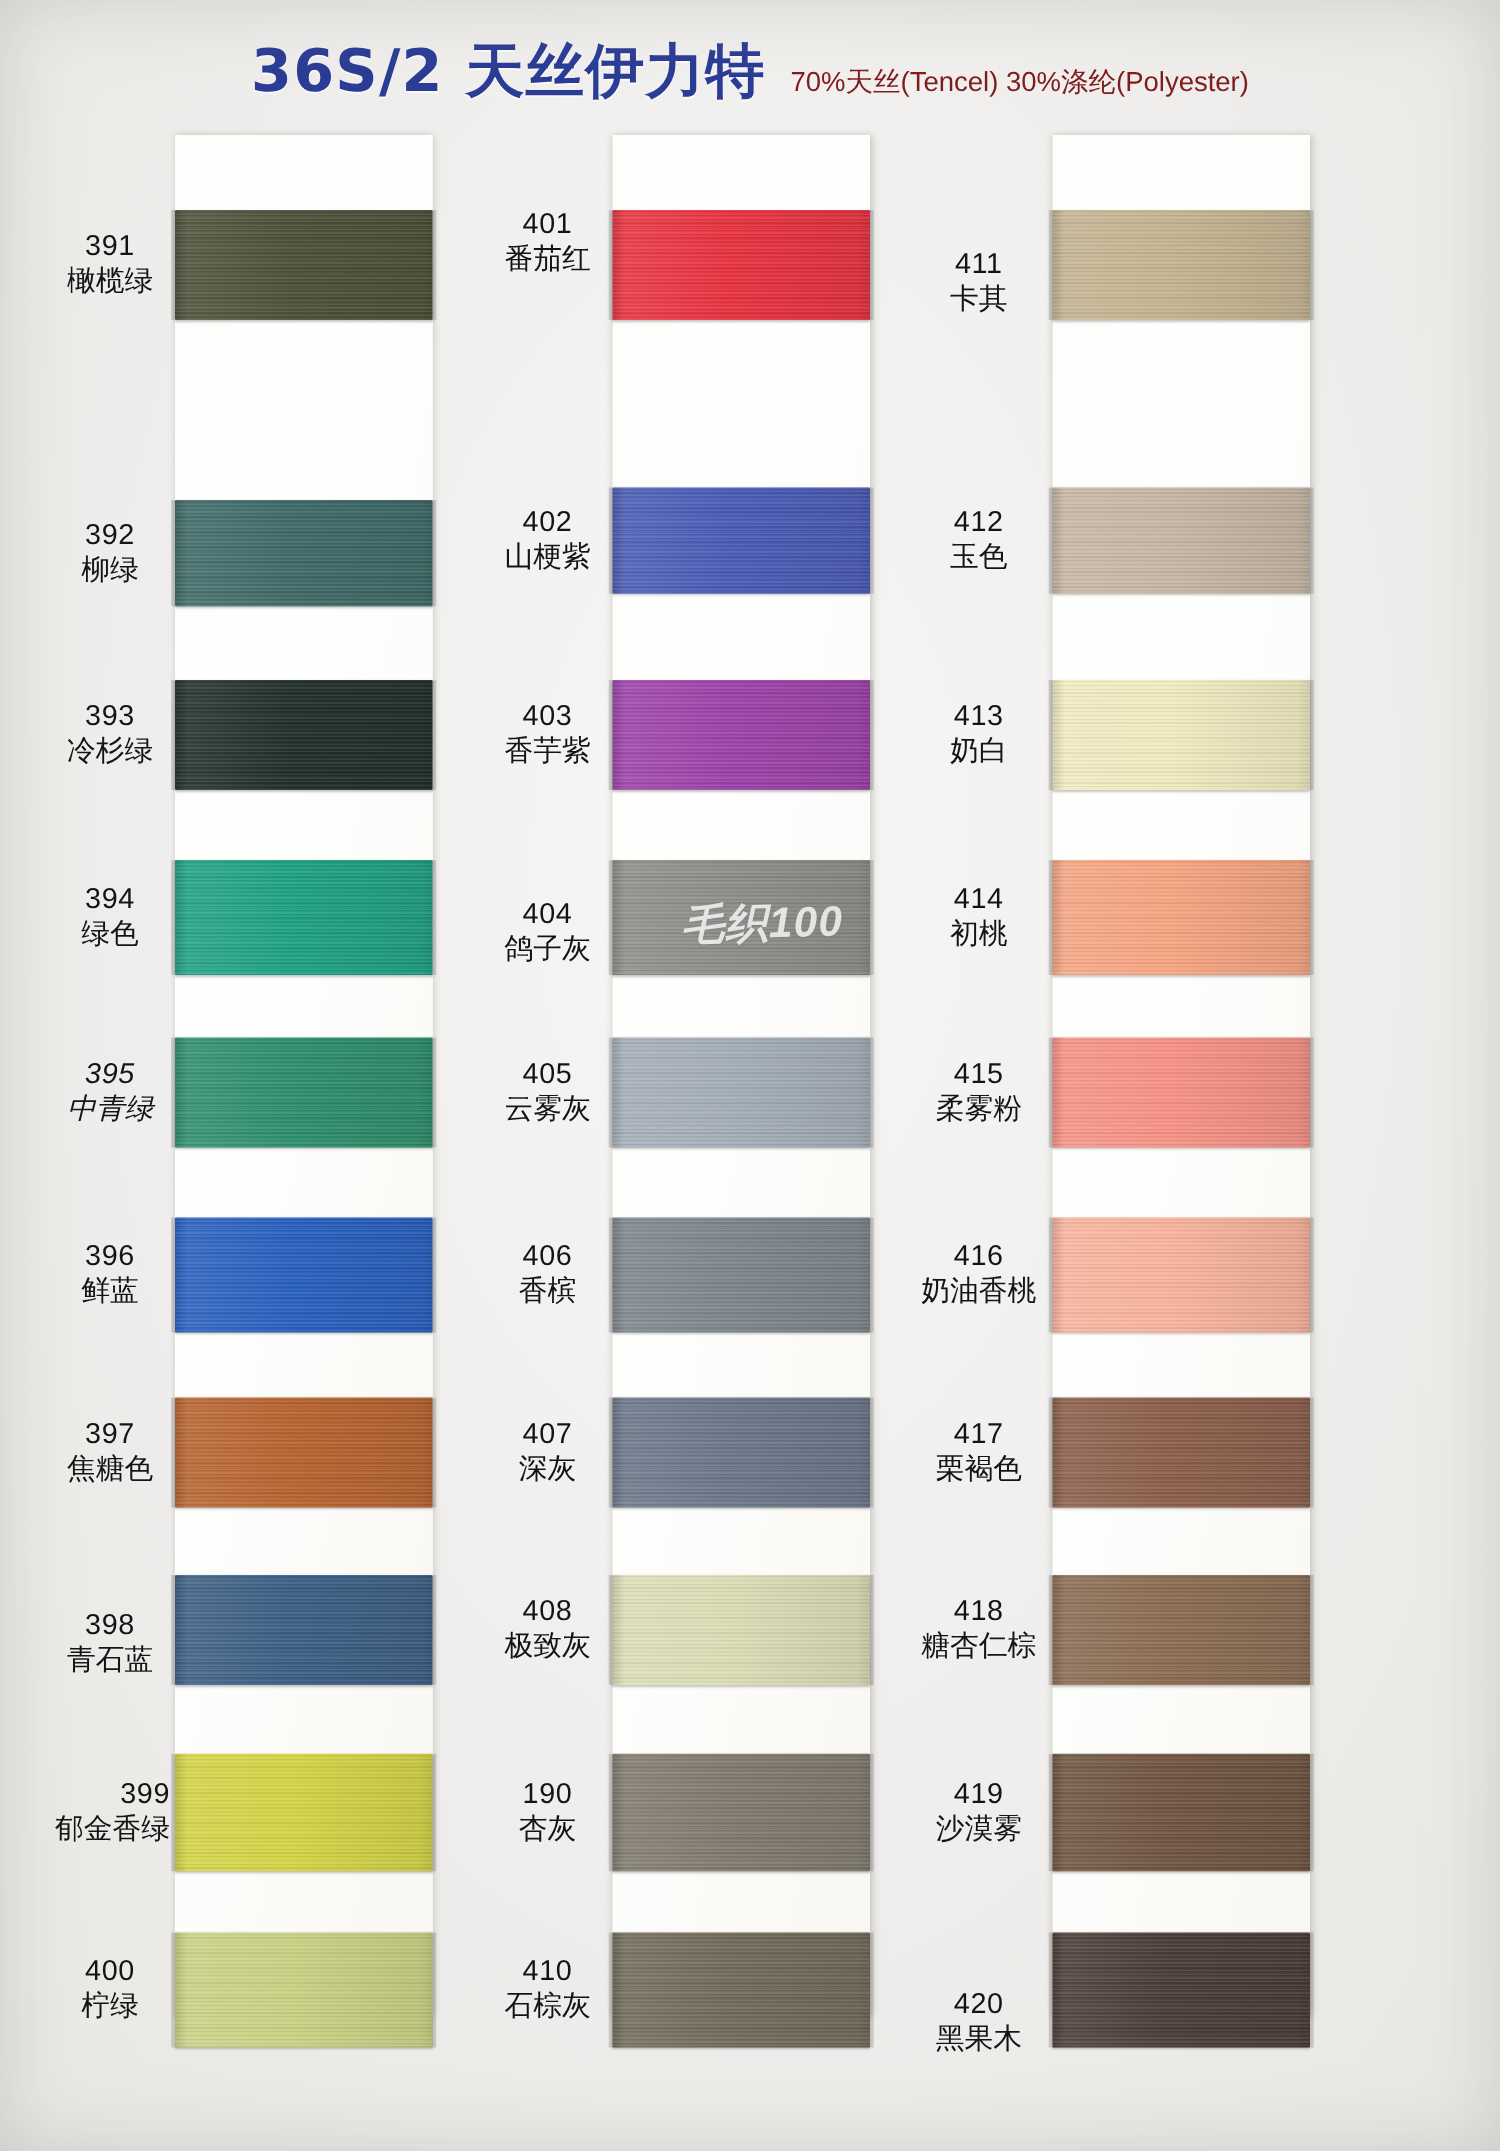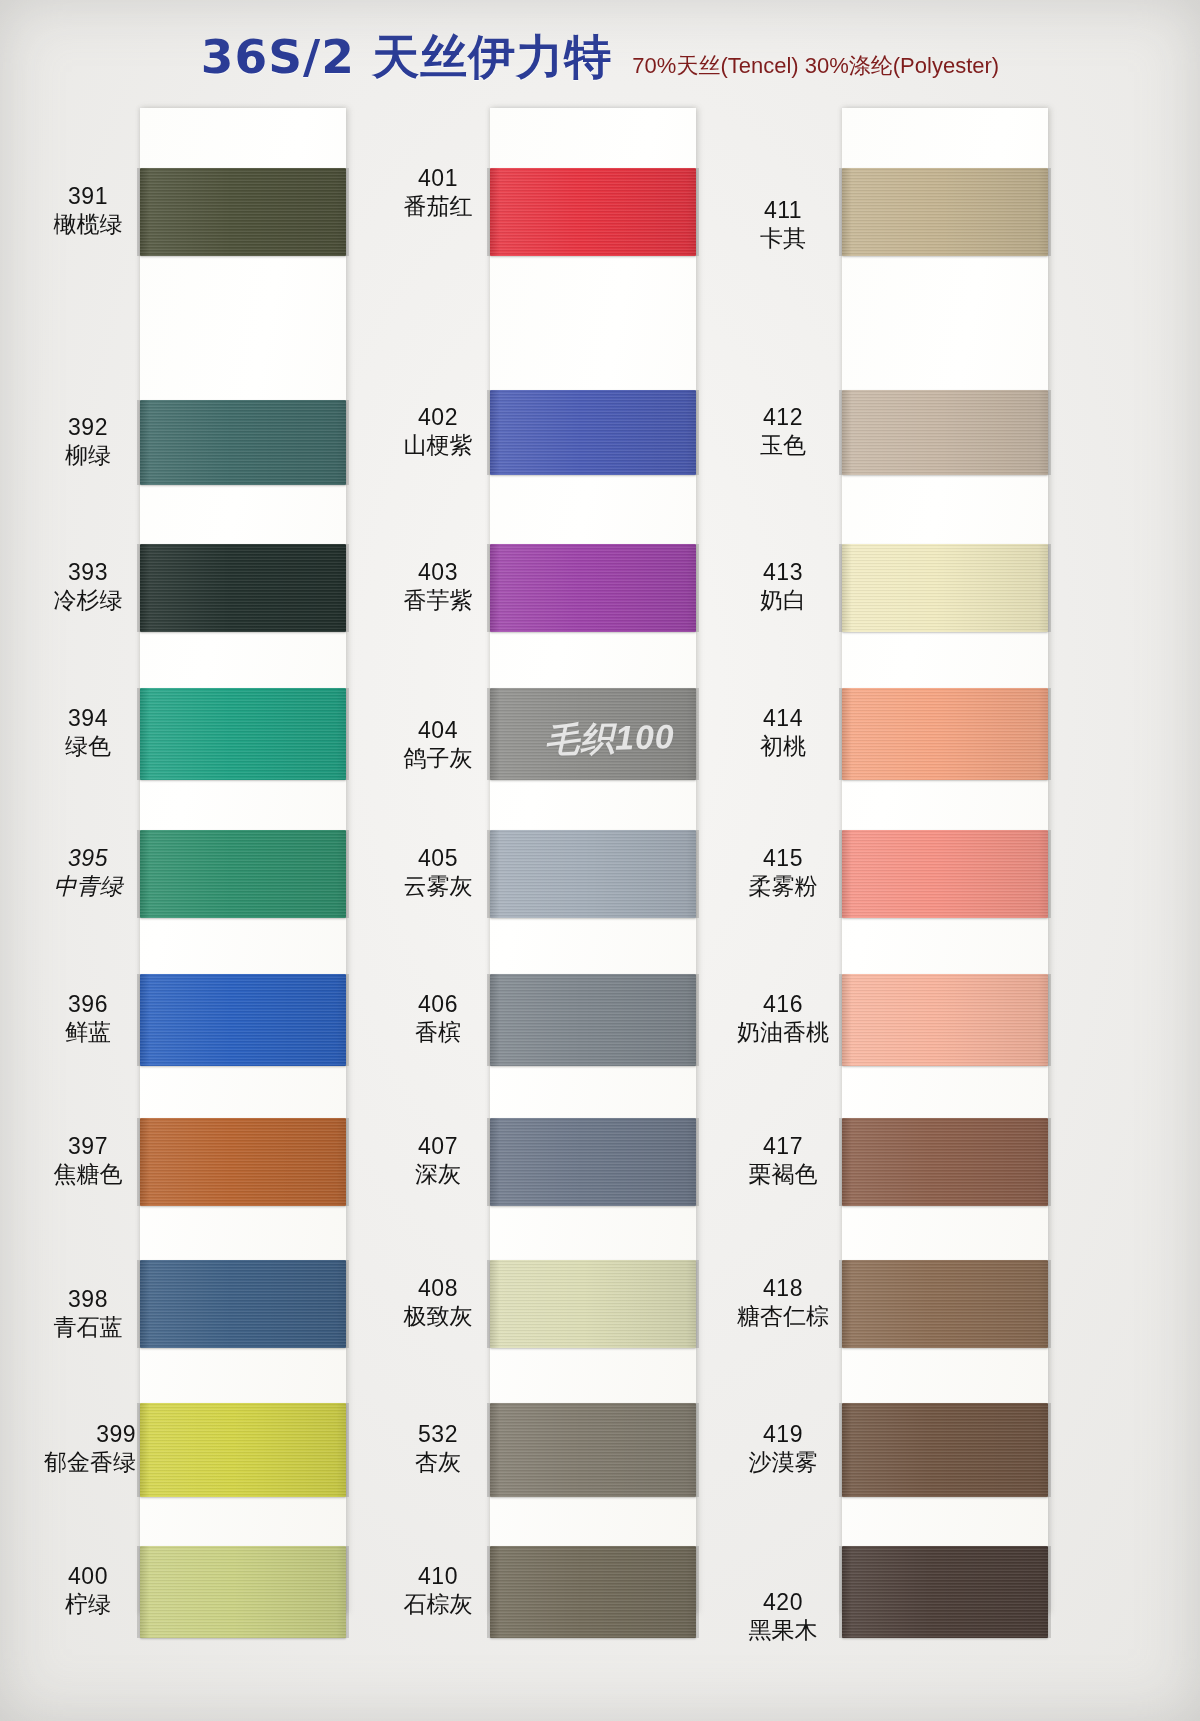--- a/index.html
+++ b/index.html
@@ -255,21 +255,21 @@
         </div>
         <div class="label" style="top: 1024px;">
           <span class="code">407</span>
           <span class="cname">深灰</span>
         </div>
         <div class="label" style="top: 1166px;">
           <span class="code">408</span>
           <span class="cname">极致灰</span>
         </div>
         <div class="label" style="top: 1312px;">
-          <span class="code">532</span>
+          <span class="code">190</span>
           <span class="cname">杏灰</span>
         </div>
         <div class="label" style="top: 1454px;">
           <span class="code">410</span>
           <span class="cname">石棕灰</span>
         </div>
       </div>
     <div class="swatches">
         <div class="swatch" style="top: 60px; height: 88px; background: rgb(231, 51, 64);"></div>
         <div class="swatch" style="top: 282px; height: 85px; background: rgb(75, 92, 181);"></div>

